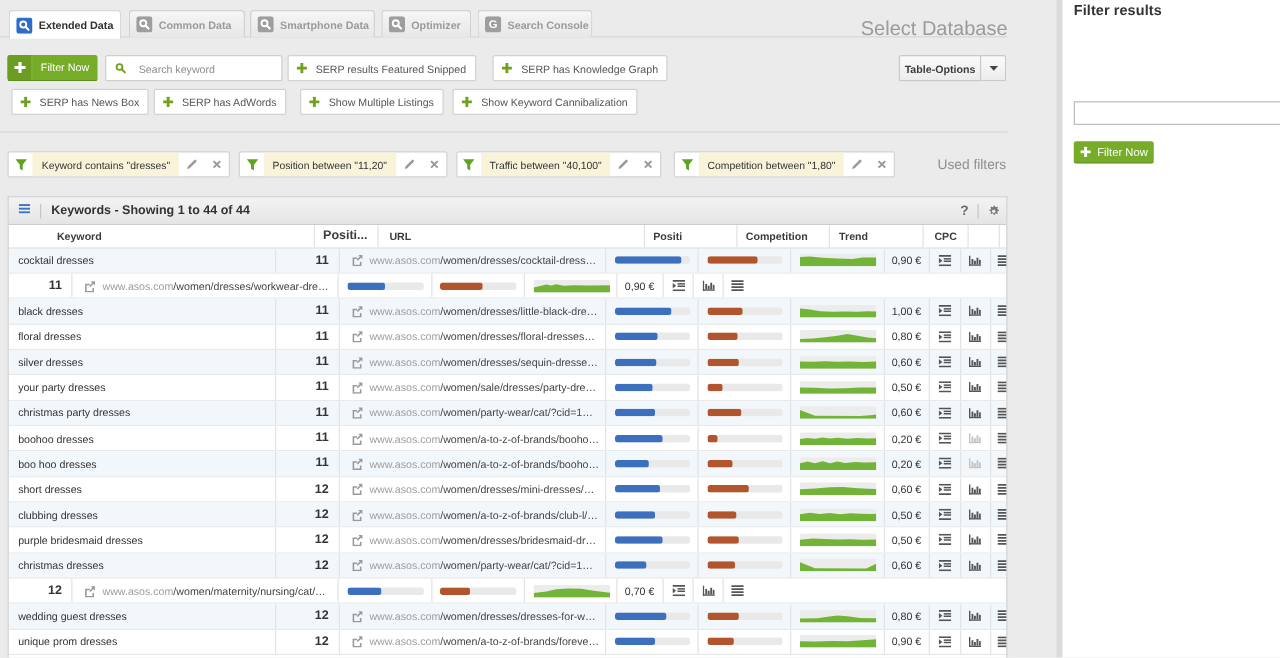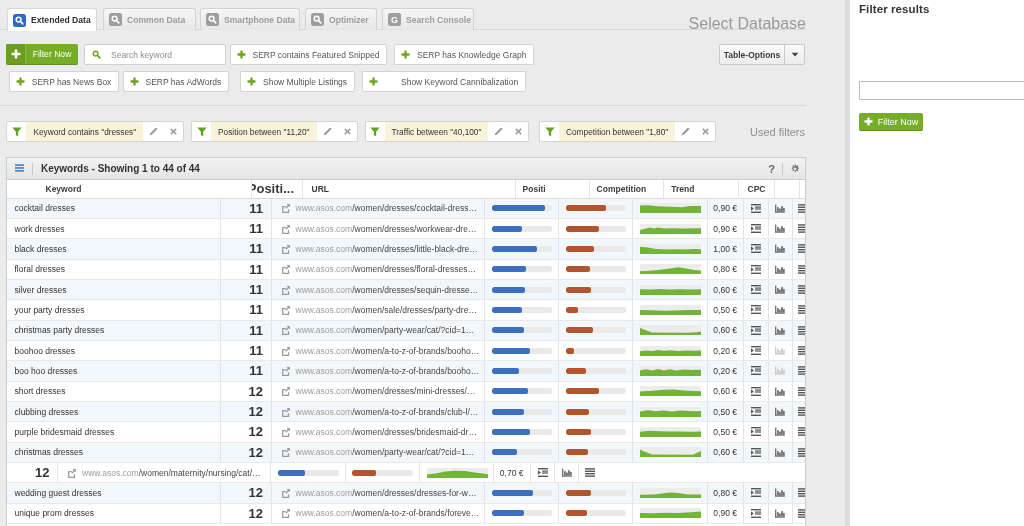--- a/index.html
+++ b/index.html
@@ -59,21 +59,21 @@
 .ttitle .q { font-size:11px; color:#666; font-weight:bold; padding:0 7px 0 12px; }
 .ttitle .vr2 { width:1px; height:12px; background:#c6c6c6; }
 .ttitle .gear { padding:0 5px 0 7px; display:flex; align-items:center; }
 .thead { height:18.5px; display:flex; font-size:8.5px; font-weight:bold; color:#3c3c3c;
   border-bottom:1px solid #dcdcdc; background:#fff;padding-left:31px; }
 .thead .c { display:flex; align-items:center; }
 .row { height:20.35px; display:flex; border-bottom:1px solid #e9e9e9; background:#fff; font-size:8.5px; color:#333; }
 .row.alt { background:#f2f7fb; }
 .c { flex:none; display:flex; align-items:center; overflow:hidden; white-space:nowrap; }
 .kw { width:213.5px; padding-left:7.5px; border-right:1px solid #e4e4e4; }
-.pos { width:51px; justify-content:flex-end; padding-right:7.5px; font-weight:bold; font-size:13px; border-right:1px solid #e4e4e4; }
+.pos { width:51px; justify-content:flex-end; padding-right:7.5px; font-weight:bold; font-size:10px; border-right:1px solid #e4e4e4; }
 .url { width:213.3px; padding-left:9px; border-right:1px solid #e4e4e4; color:#444; }
 .url svg { margin-right:5px; flex:none; }
 .url .dom { color:#9d9d9d; }
 .bar { width:74.4px; padding-left:6.8px; border-right:1px solid #e4e4e4; }
 .bar2 { width:74.1px; padding-left:6.4px; border-right:1px solid #e4e4e4; }
 .track { width:60.5px; height:6px; background:#e9e9e9; border-radius:2px; overflow:hidden; }
 .fillb { height:100%; background:#3d6fbf; border-radius:2px; }
 .fillc { height:100%; background:#b2552c; border-radius:2px; }
 .trend { width:74.3px; padding-left:7px; border-right:1px solid #e4e4e4; }
 .sparkbox { width:61px; height:10px; background:#ececec; border-radius:1px; position:relative; }
@@ -163,21 +163,21 @@
         <circle cx="4" cy="4" r="2.6" fill="none" stroke="#6ea21f" stroke-width="1.6"></circle>
         <line x1="6" y1="6" x2="8.8" y2="8.8" stroke="#6ea21f" stroke-width="1.8" stroke-linecap="round"></line>
       </svg>
       <span class="ph">Search keyword</span>
     </div>
   <div class="wbtn" style="left:229.5px; top:44px;">
       <svg width="9" height="9" viewBox="0 0 11 11">
         <rect x="4.1" y="0.6" width="2.8" height="9.8" rx="0.4" fill="#6ea21f"></rect>
         <rect x="0.6" y="4.1" width="9.8" height="2.8" rx="0.4" fill="#6ea21f"></rect>
       </svg>
-      <span class="t">SERP contains Featured Snipped</span>
+      <span class="t">SERP results Featured Snipped</span>
     </div>
   <div class="wbtn" style="left:394px; top:44px;">
       <svg width="9" height="9" viewBox="0 0 11 11">
         <rect x="4.1" y="0.6" width="2.8" height="9.8" rx="0.4" fill="#6ea21f"></rect>
         <rect x="0.6" y="4.1" width="9.8" height="2.8" rx="0.4" fill="#6ea21f"></rect>
       </svg>
       <span class="t">SERP has Knowledge Graph</span>
     </div>
   <div class="tableopts">
       <div class="m">Table-Options</div>
@@ -201,21 +201,21 @@
       </svg>
       <span class="t">SERP has AdWords</span>
     </div>
   <div class="wbtn" style="left:240px; top:71px;">
       <svg width="9" height="9" viewBox="0 0 11 11">
         <rect x="4.1" y="0.6" width="2.8" height="9.8" rx="0.4" fill="#6ea21f"></rect>
         <rect x="0.6" y="4.1" width="9.8" height="2.8" rx="0.4" fill="#6ea21f"></rect>
       </svg>
       <span class="t">Show Multiple Listings</span>
     </div>
-  <div class="wbtn" style="left:362px; top:71px;gap:16px;">
+  <div class="wbtn" style="left:362px; top:71px;">
       <svg width="9" height="9" viewBox="0 0 11 11">
         <rect x="4.1" y="0.6" width="2.8" height="9.8" rx="0.4" fill="#6ea21f"></rect>
         <rect x="0.6" y="4.1" width="9.8" height="2.8" rx="0.4" fill="#6ea21f"></rect>
       </svg>
       <span class="t">Show Keyword Cannibalization</span>
     </div>
   <div class="hsep"></div>
 
   <div class="chip" style="left:6.4px;">
       <span class="fun">
@@ -374,21 +374,20 @@
         <div class="c ic i3">
           <svg width="10" height="9" viewBox="0 0 10 9">
             <rect x="0" y="0.2" width="10" height="1.4" fill="#555"></rect>
             <rect x="0" y="2.6" width="10" height="1.4" fill="#555"></rect>
             <rect x="0" y="5.0" width="10" height="1.4" fill="#555"></rect>
             <rect x="0" y="7.4" width="10" height="1.4" fill="#555"></rect>
           </svg>
         </div>
       </div>
 <div class="row">
-        <div class="c kw">work dresses</div>
         <div class="c pos">11</div>
         <div class="c url">
           <svg width="10" height="10" viewBox="0 0 11 11">
             <path d="M1.2,3.2 h4 v1.4 h-2.6 v5 h5 v-2.6 h1.4 v4 h-7.8 z" fill="#9a9a9a"></path>
             <path d="M6.2,1.2 h3.6 v3.6 l-1.3,-1.3 -2.7,2.7 -1,-1 2.7,-2.7 z" fill="#9a9a9a"></path>
           </svg>
           <span class="dom">www.asos.com</span>
           <span class="pth">/women/dresses/workwear-dre…</span>
         </div>
         <div class="c bar">

